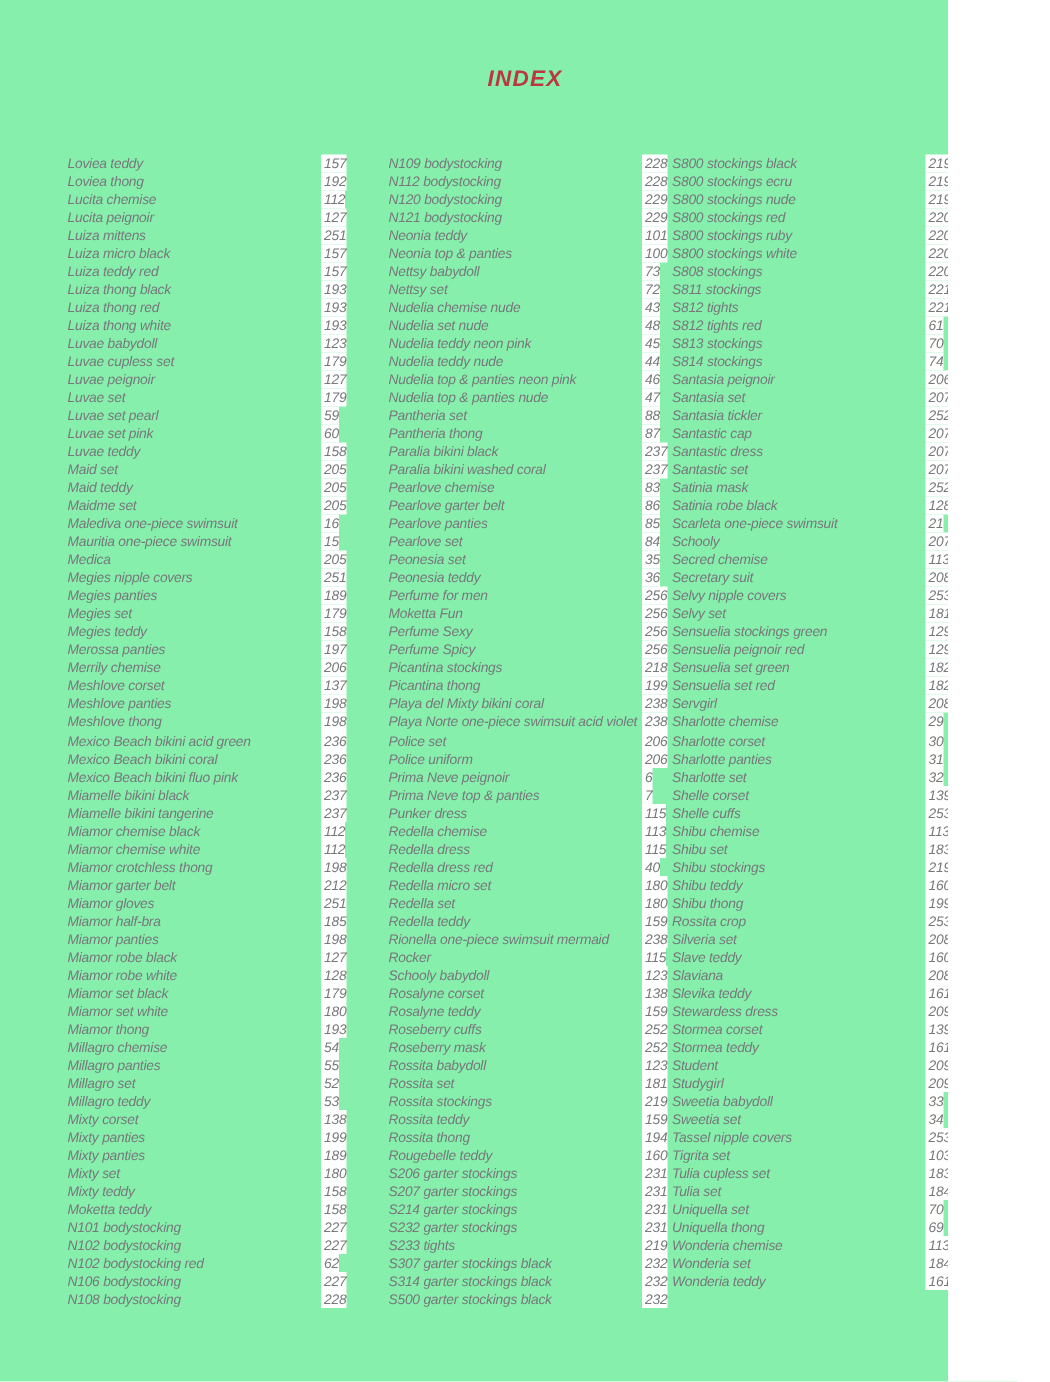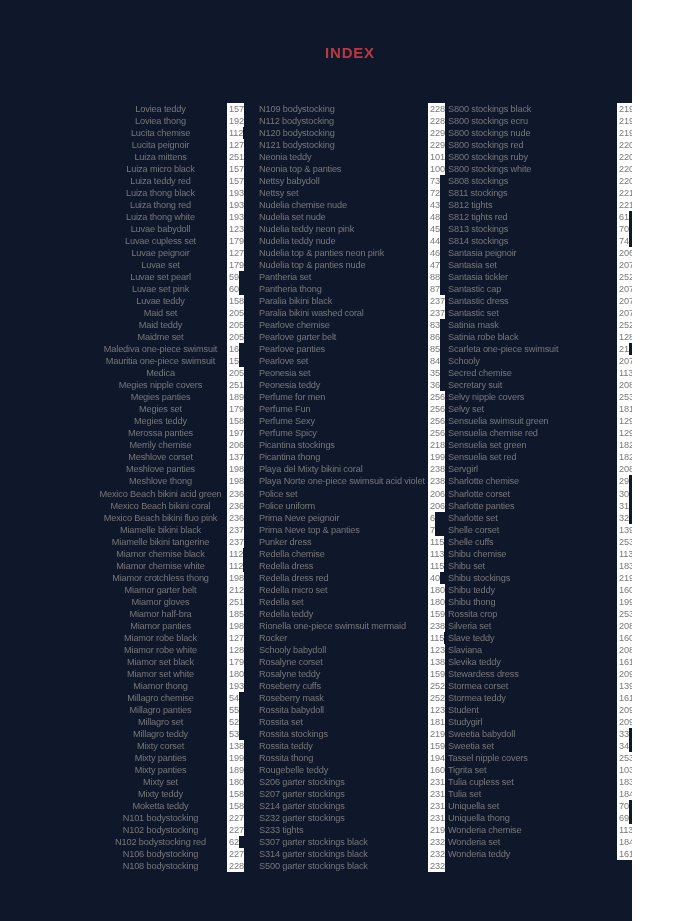--- a/index.html
+++ b/index.html
@@ -1,41 +1,42 @@
 <!DOCTYPE html>
 <html><head>
 <meta charset="utf-8">
 <style>
   html, body { margin: 0; padding: 0; background: #ffffff; }
   .page {
     position: relative;
     width: 632px;
     height: 921px;
-    background: #0f172a;
+    background: #86efac;
     overflow: hidden;
     font-family: "Liberation Sans", sans-serif;
+    font-style: italic;
   }
   .index-title {
     position: absolute;
     top: 44px;
     left: 0;
     width: 700px;
     margin: 0;
     text-align: center;
     font-size: 15px;
     font-weight: bold;
     letter-spacing: 0.8px;
     color: #bb3840;
   }
   .index-col {
     position: absolute;
     top: 103px;
     width: 205px;
   }
-  .col-0 { left: 58px; text-align: center; }
+  .col-0 { left: 45px; }
   .col-1 { left: 259px; }
   .col-2 { left: 448px; }
   .index-row {
     position: relative;
     height: 12.02px;
     line-height: 12.02px;
     font-size: 9.2px;
     letter-spacing: -0.15px;
     color: #77787b;
     white-space: nowrap;
@@ -142,21 +143,21 @@
       <div class="index-row"><span class="entry-label">Pantheria thong</span><span class="entry-page">87</span></div>
       <div class="index-row"><span class="entry-label">Paralia bikini black</span><span class="entry-page">237</span></div>
       <div class="index-row"><span class="entry-label">Paralia bikini washed coral</span><span class="entry-page">237</span></div>
       <div class="index-row"><span class="entry-label">Pearlove chemise</span><span class="entry-page">83</span></div>
       <div class="index-row"><span class="entry-label">Pearlove garter belt</span><span class="entry-page">86</span></div>
       <div class="index-row"><span class="entry-label">Pearlove panties</span><span class="entry-page">85</span></div>
       <div class="index-row"><span class="entry-label">Pearlove set</span><span class="entry-page">84</span></div>
       <div class="index-row"><span class="entry-label">Peonesia set</span><span class="entry-page">35</span></div>
       <div class="index-row"><span class="entry-label">Peonesia teddy</span><span class="entry-page">36</span></div>
       <div class="index-row"><span class="entry-label">Perfume for men</span><span class="entry-page">256</span></div>
-      <div class="index-row"><span class="entry-label">Perfume Fun</span><span class="entry-page">256</span></div>
+      <div class="index-row"><span class="entry-label">Moketta Fun</span><span class="entry-page">256</span></div>
       <div class="index-row"><span class="entry-label">Perfume Sexy</span><span class="entry-page">256</span></div>
       <div class="index-row"><span class="entry-label">Perfume Spicy</span><span class="entry-page">256</span></div>
       <div class="index-row"><span class="entry-label">Picantina stockings</span><span class="entry-page">218</span></div>
       <div class="index-row"><span class="entry-label">Picantina thong</span><span class="entry-page">199</span></div>
       <div class="index-row"><span class="entry-label">Playa del Mixty bikini coral</span><span class="entry-page">238</span></div>
       <div class="index-row"><span class="entry-label">Playa Norte one-piece swimsuit acid violet</span><span class="entry-page">238</span></div>
       <div class="index-row"><span class="entry-label">Police set</span><span class="entry-page">206</span></div>
       <div class="index-row"><span class="entry-label">Police uniform</span><span class="entry-page">206</span></div>
       <div class="index-row"><span class="entry-label">Prima Neve peignoir</span><span class="entry-page">6</span></div>
       <div class="index-row"><span class="entry-label">Prima Neve top &amp; panties</span><span class="entry-page">7</span></div>
@@ -209,22 +210,22 @@
       <div class="index-row"><span class="entry-label">Santastic dress</span><span class="entry-page">207</span></div>
       <div class="index-row"><span class="entry-label">Santastic set</span><span class="entry-page">207</span></div>
       <div class="index-row"><span class="entry-label">Satinia mask</span><span class="entry-page">252</span></div>
       <div class="index-row"><span class="entry-label">Satinia robe black</span><span class="entry-page">128</span></div>
       <div class="index-row"><span class="entry-label">Scarleta one-piece swimsuit</span><span class="entry-page">21</span></div>
       <div class="index-row"><span class="entry-label">Schooly</span><span class="entry-page">207</span></div>
       <div class="index-row"><span class="entry-label">Secred chemise</span><span class="entry-page">113</span></div>
       <div class="index-row"><span class="entry-label">Secretary suit</span><span class="entry-page">208</span></div>
       <div class="index-row"><span class="entry-label">Selvy nipple covers</span><span class="entry-page">253</span></div>
       <div class="index-row"><span class="entry-label">Selvy set</span><span class="entry-page">181</span></div>
-      <div class="index-row"><span class="entry-label">Sensuelia swimsuit green</span><span class="entry-page">129</span></div>
-      <div class="index-row"><span class="entry-label">Sensuelia chemise red</span><span class="entry-page">129</span></div>
+      <div class="index-row"><span class="entry-label">Sensuelia stockings green</span><span class="entry-page">129</span></div>
+      <div class="index-row"><span class="entry-label">Sensuelia peignoir red</span><span class="entry-page">129</span></div>
       <div class="index-row"><span class="entry-label">Sensuelia set green</span><span class="entry-page">182</span></div>
       <div class="index-row"><span class="entry-label">Sensuelia set red</span><span class="entry-page">182</span></div>
       <div class="index-row"><span class="entry-label">Servgirl</span><span class="entry-page">208</span></div>
       <div class="index-row"><span class="entry-label">Sharlotte chemise</span><span class="entry-page">29</span></div>
       <div class="index-row"><span class="entry-label">Sharlotte corset</span><span class="entry-page">30</span></div>
       <div class="index-row"><span class="entry-label">Sharlotte panties</span><span class="entry-page">31</span></div>
       <div class="index-row"><span class="entry-label">Sharlotte set</span><span class="entry-page">32</span></div>
       <div class="index-row"><span class="entry-label">Shelle corset</span><span class="entry-page">139</span></div>
       <div class="index-row"><span class="entry-label">Shelle cuffs</span><span class="entry-page">253</span></div>
       <div class="index-row"><span class="entry-label">Shibu chemise</span><span class="entry-page">113</span></div>

